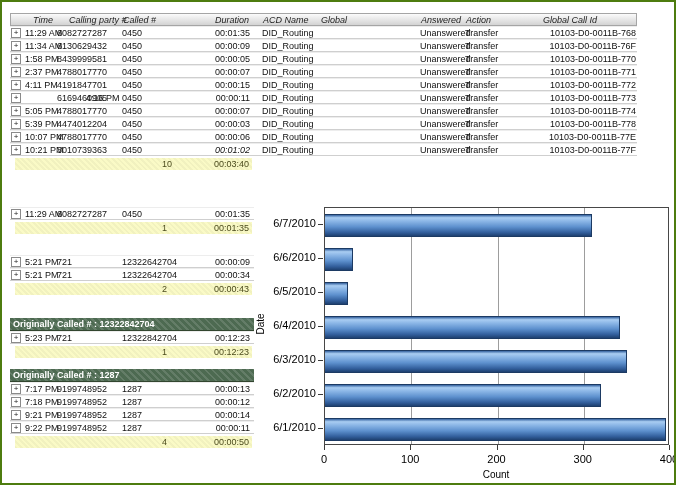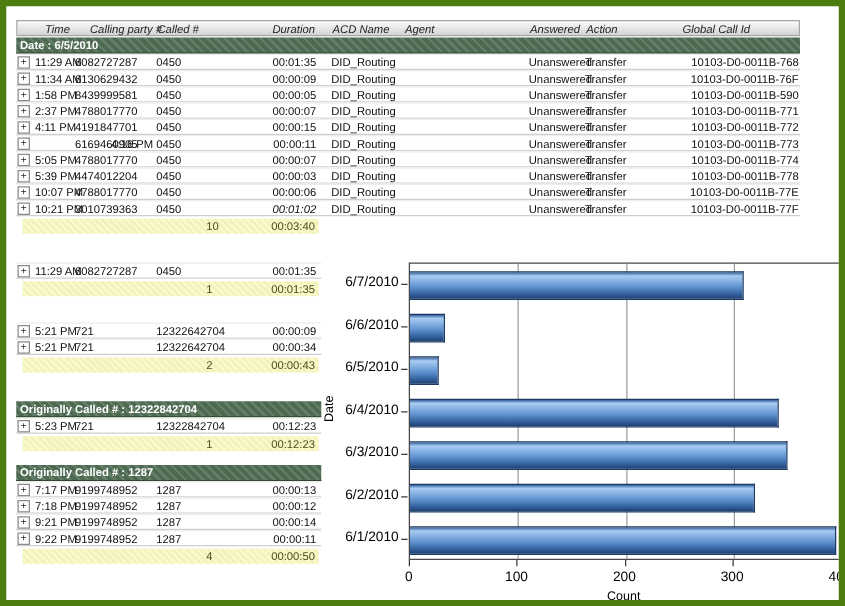--- a/index.html
+++ b/index.html
@@ -1,18 +1,18 @@
 <!DOCTYPE html>
 <html><head>
 <meta charset="utf-8">
 <style>
   html,body{margin:0;padding:0;background:#fff;}
   .stage{position:relative;width:676px;height:485px;background:#ffffff;
          font-family:"Liberation Sans",sans-serif;overflow:hidden;
-         border:5px solid #4d7c0f;box-sizing:border-box;}
+         border:2px solid #4d7c0f;box-sizing:border-box;}
   .tbl{position:absolute;left:8px;}
   .tbl.main{top:11px;width:627px;}
   .tbl.mini{width:244px;}
   .thead{position:relative;height:13px;background:linear-gradient(#fbfbfb,#d3d3d3);
          border:1px solid #a5a5a5;font-style:italic;font-size:9px;color:#222;box-sizing:border-box;}
   .thead span{position:absolute;top:1px;white-space:nowrap;}
   .band{position:relative;height:12px;margin-top:1px;background-color:#4d6a51;
         background-image:repeating-linear-gradient(45deg,rgba(255,255,255,.13) 0 2px,transparent 2px 5px);
         color:#fff;font-size:9px;font-weight:bold;border-bottom:1px solid #32462f;}
   .band span{position:absolute;left:3px;top:1px;white-space:nowrap;}
@@ -48,28 +48,25 @@
 
 <div class="stage">
 
   <div class="tbl main">
     <div class="thead" id="thead">
         <span style="left: 22px;">Time</span>
         <span style="left: 58px;">Calling party #</span>
         <span style="left: 112px;">Called #</span>
         <span style="right: 387px;">Duration</span>
         <span style="left: 252px;">ACD Name</span>
-        <span style="left: 310px;">Agent</span>
+        <span style="left: 310px;">Global</span>
         <span style="left: 410px;">Answered</span>
         <span style="left: 455px;">Action</span>
         <span style="left: 532px;">Global Call Id</span>
       </div>
-    <div class="band">
-      <span>Date : 6/5/2010</span>
-    </div>
     <div id="rows-0">
         <div class="row">
           <div class="expand">+</div>
           <span style="left: 15px;">11:29 AM</span>
           <span style="left: 47px;">6082727287</span>
           <span style="left: 112px;">0450</span>
           <span style="right: 387px;">00:01:35</span>
           <span style="left: 252px;">DID_Routing</span>
           <span style="left: 310px;"></span>
           <span style="left: 410px;">Unanswered</span>
@@ -91,21 +88,21 @@
         <div class="row">
           <div class="expand">+</div>
           <span style="left: 15px;">1:58 PM</span>
           <span style="left: 47px;">8439999581</span>
           <span style="left: 112px;">0450</span>
           <span style="right: 387px;">00:00:05</span>
           <span style="left: 252px;">DID_Routing</span>
           <span style="left: 310px;"></span>
           <span style="left: 410px;">Unanswered</span>
           <span style="left: 455px;">Transfer</span>
-          <span style="right: 1px;">10103-D0-0011B-590</span>
+          <span style="right: 1px;">10103-D0-0011B-770</span>
         </div>
         <div class="row">
           <div class="expand">+</div>
           <span style="left: 15px;">2:37 PM</span>
           <span style="left: 47px;">4788017770</span>
           <span style="left: 112px;">0450</span>
           <span style="right: 387px;">00:00:07</span>
           <span style="left: 252px;">DID_Routing</span>
           <span style="left: 310px;"></span>
           <span style="left: 410px;">Unanswered</span>

